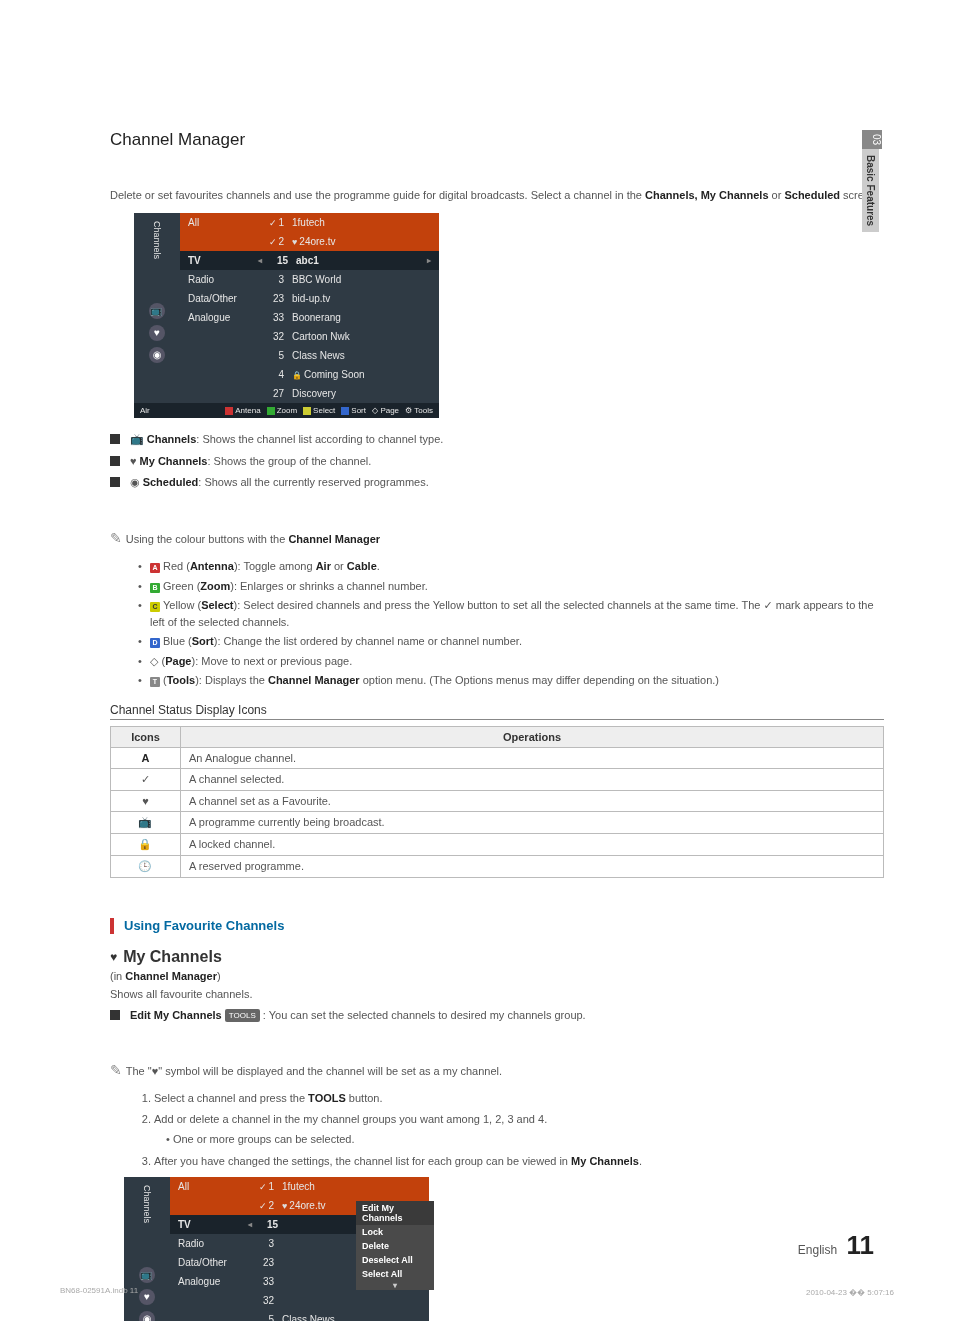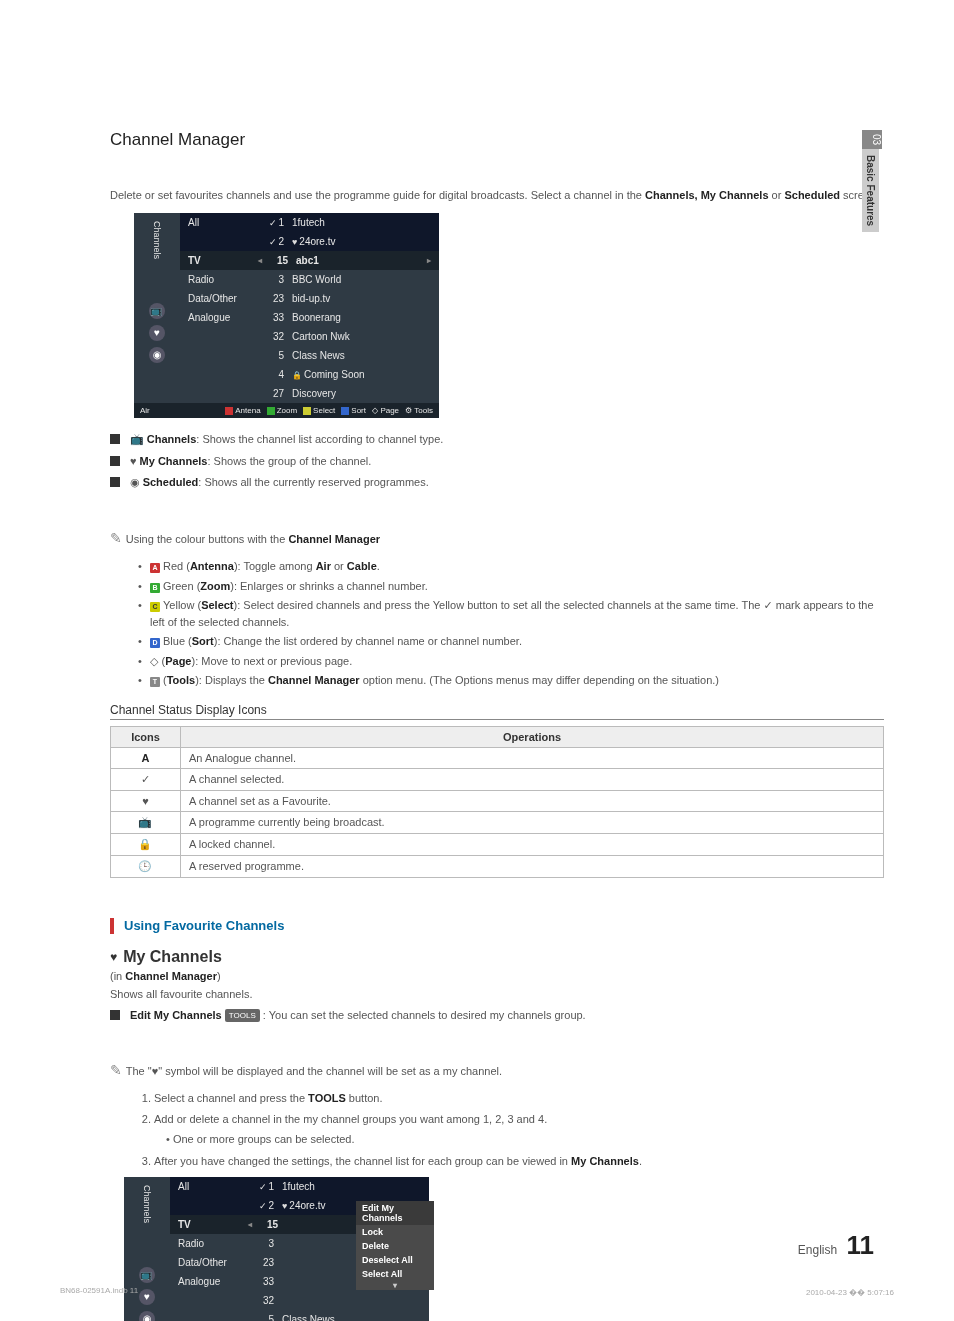--- a/index.html
+++ b/index.html
@@ -10,21 +10,21 @@
   p.desc { font-size: 11px; color: #555; line-height: 1.4; margin-bottom: 10px; margin-top: 38px; }
   b { font-weight: bold; color: #222; }
   .scr { background: #2f3a44; color: #e6e6e6; font-size: 10px; margin: 8px 0 14px 24px; width: 305px; }
   .scr-body { display: flex; }
   .scr-side { width: 46px; text-align: center; }
   .scr-side-label { writing-mode: vertical-rl; font-size: 9px; padding: 8px 4px; display:inline-block; }
   .scr-icons { padding-top: 28px; }
   .scr-icons div { width: 16px; height: 16px; margin: 6px auto; border-radius: 50%; background: #556; color:#fff; font-size:10px; line-height:16px; }
   .scr-main { flex: 1; }
   .scr-row { display: flex; padding: 4px 8px; align-items: center; }
-  .scr-top { background: #0f172a; }
+  .scr-top { background: #c2410c; }
   .scr-lbl { width: 70px; }
   .scr-num { width: 34px; text-align: right; padding-right: 8px; }
   .scr-name { flex: 1; }
   .scr-hi { background: #1a232b; font-weight: bold; }
   .scr-foot { background: #1a232b; display: flex; font-size: 8px; padding: 3px 6px; gap: 6px; align-items:center; }
   .scr-foot span { white-space: nowrap; }
   .sq { display:inline-block; width:8px; height:8px; margin-right:2px; vertical-align:middle; }
   .sq.r{background:#c33}.sq.g{background:#3a3}.sq.y{background:#cc3}.sq.b{background:#36c}
   .ck::before { content:"✓"; font-size:9px; margin-right:2px; }
   .heart::before { content:"♥"; font-size:9px; margin-right:2px; color:#ddd; }

